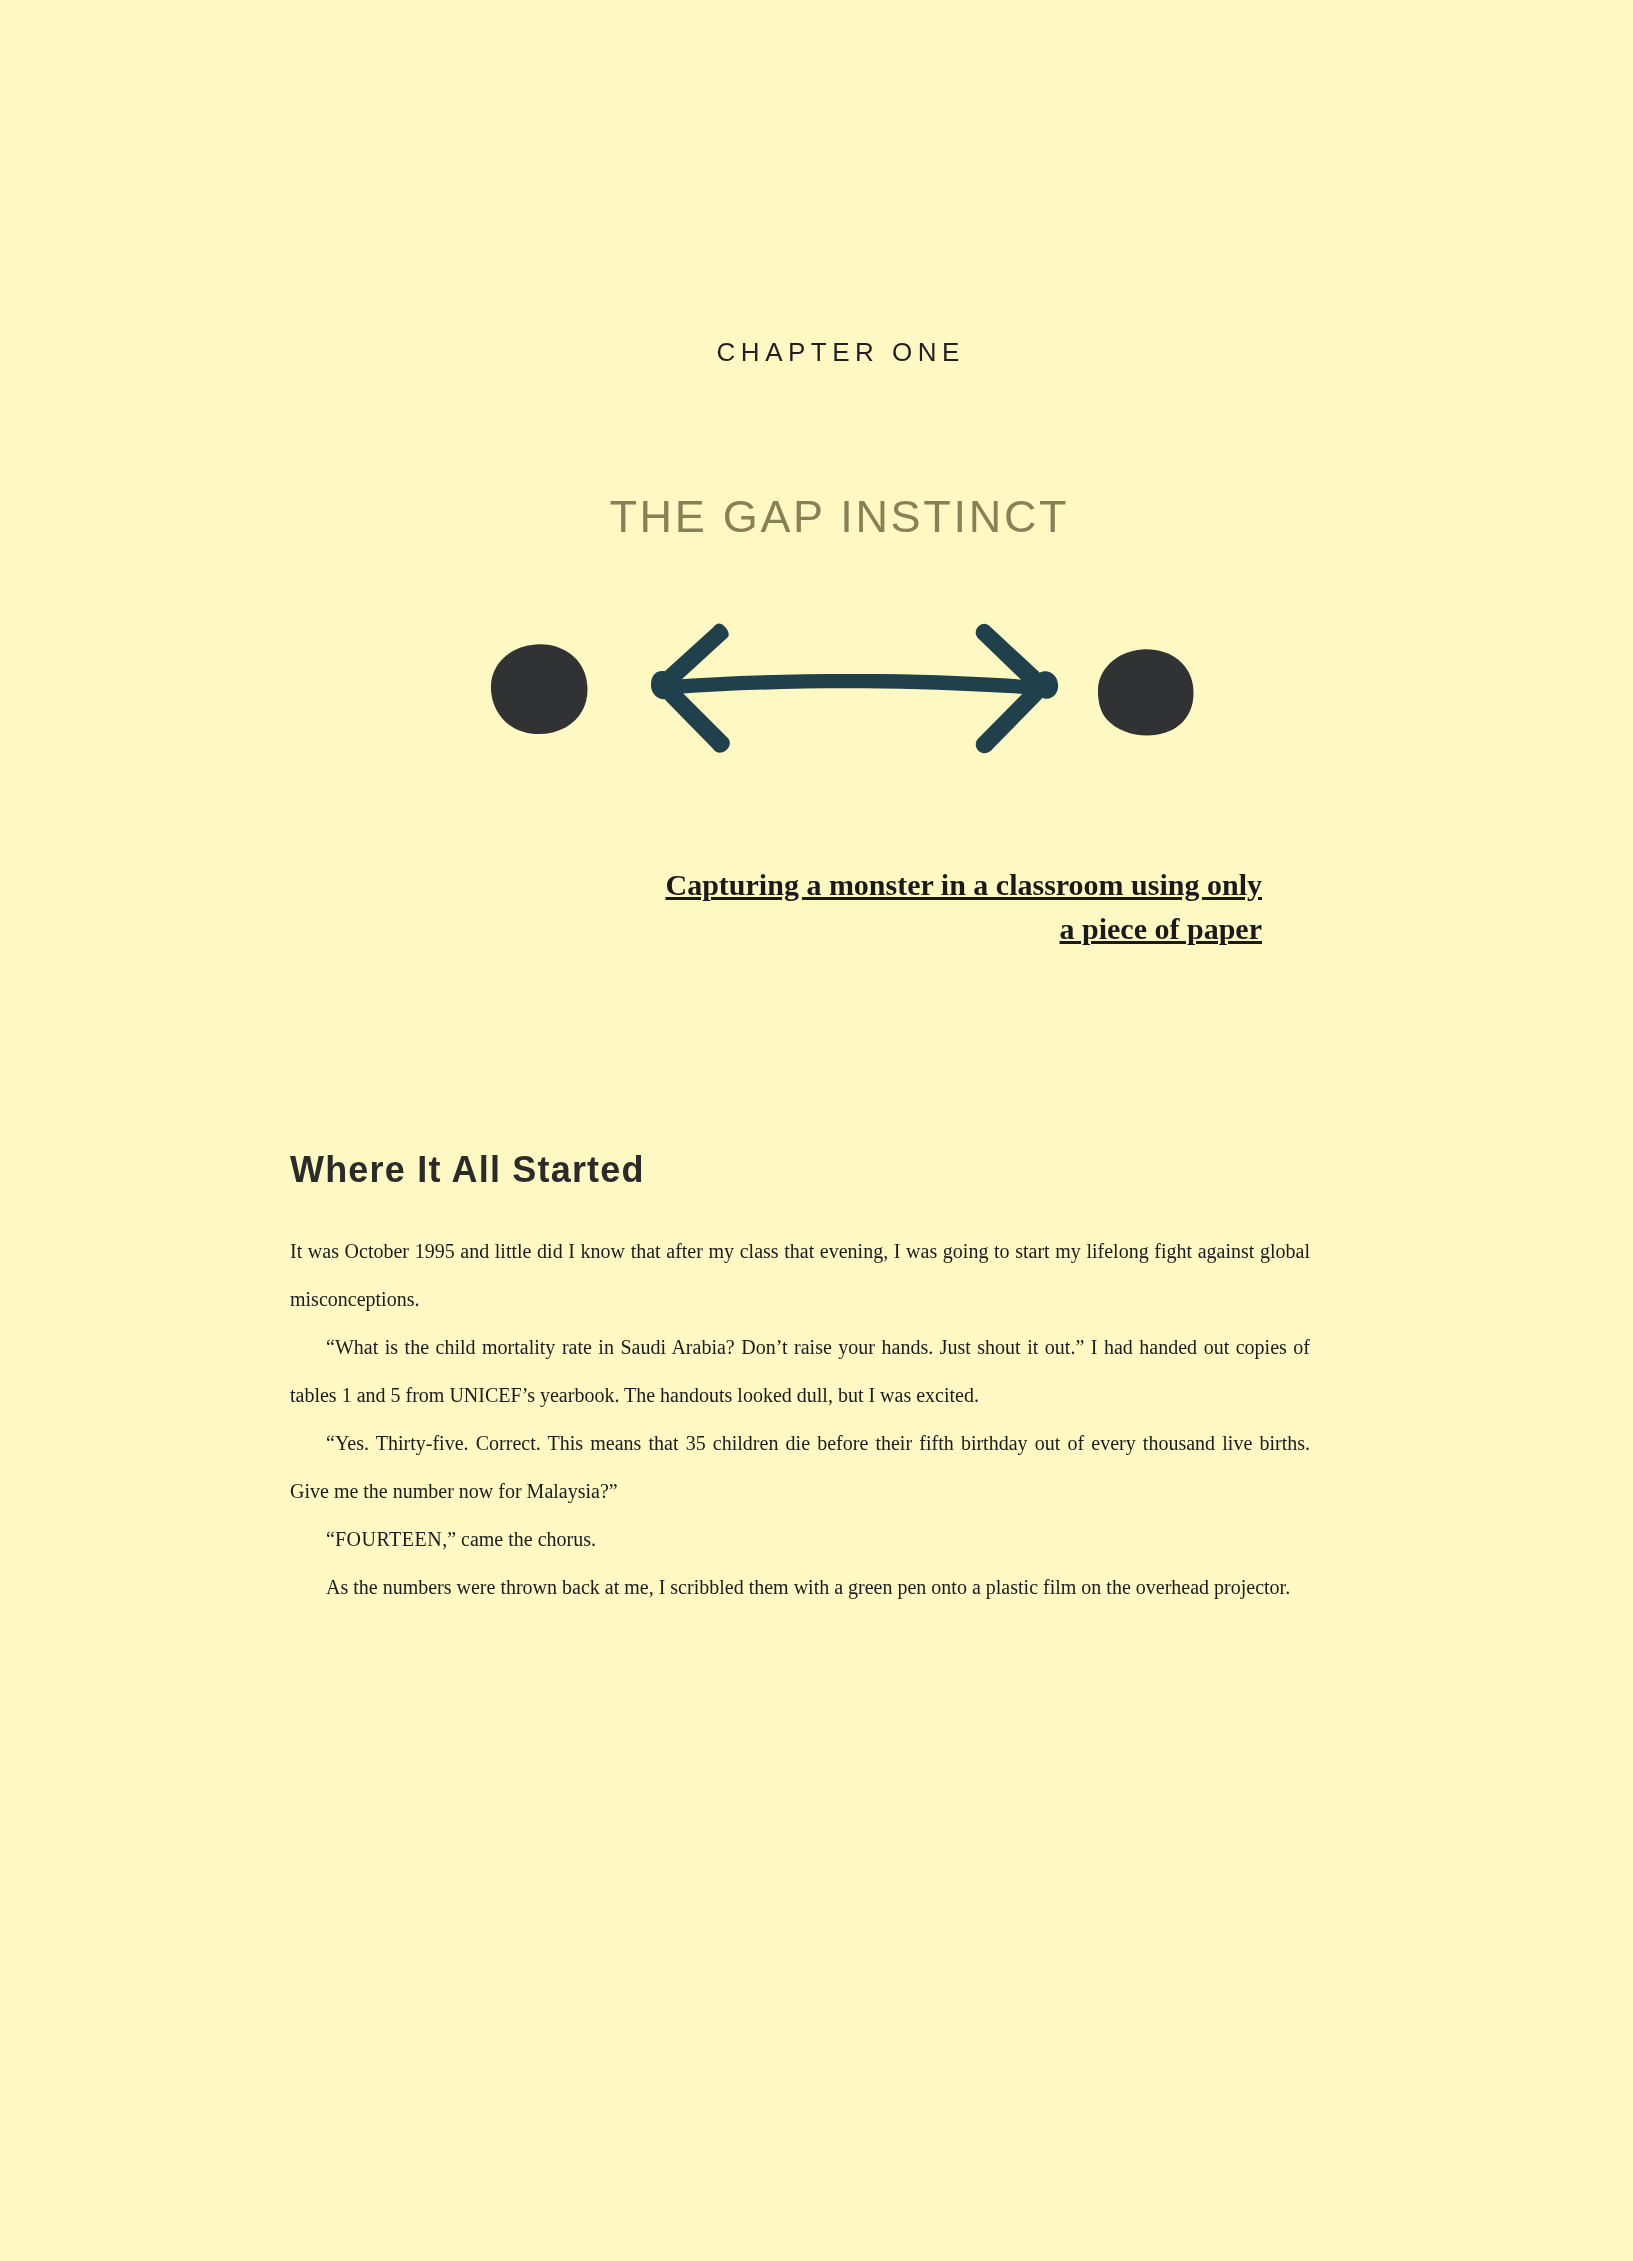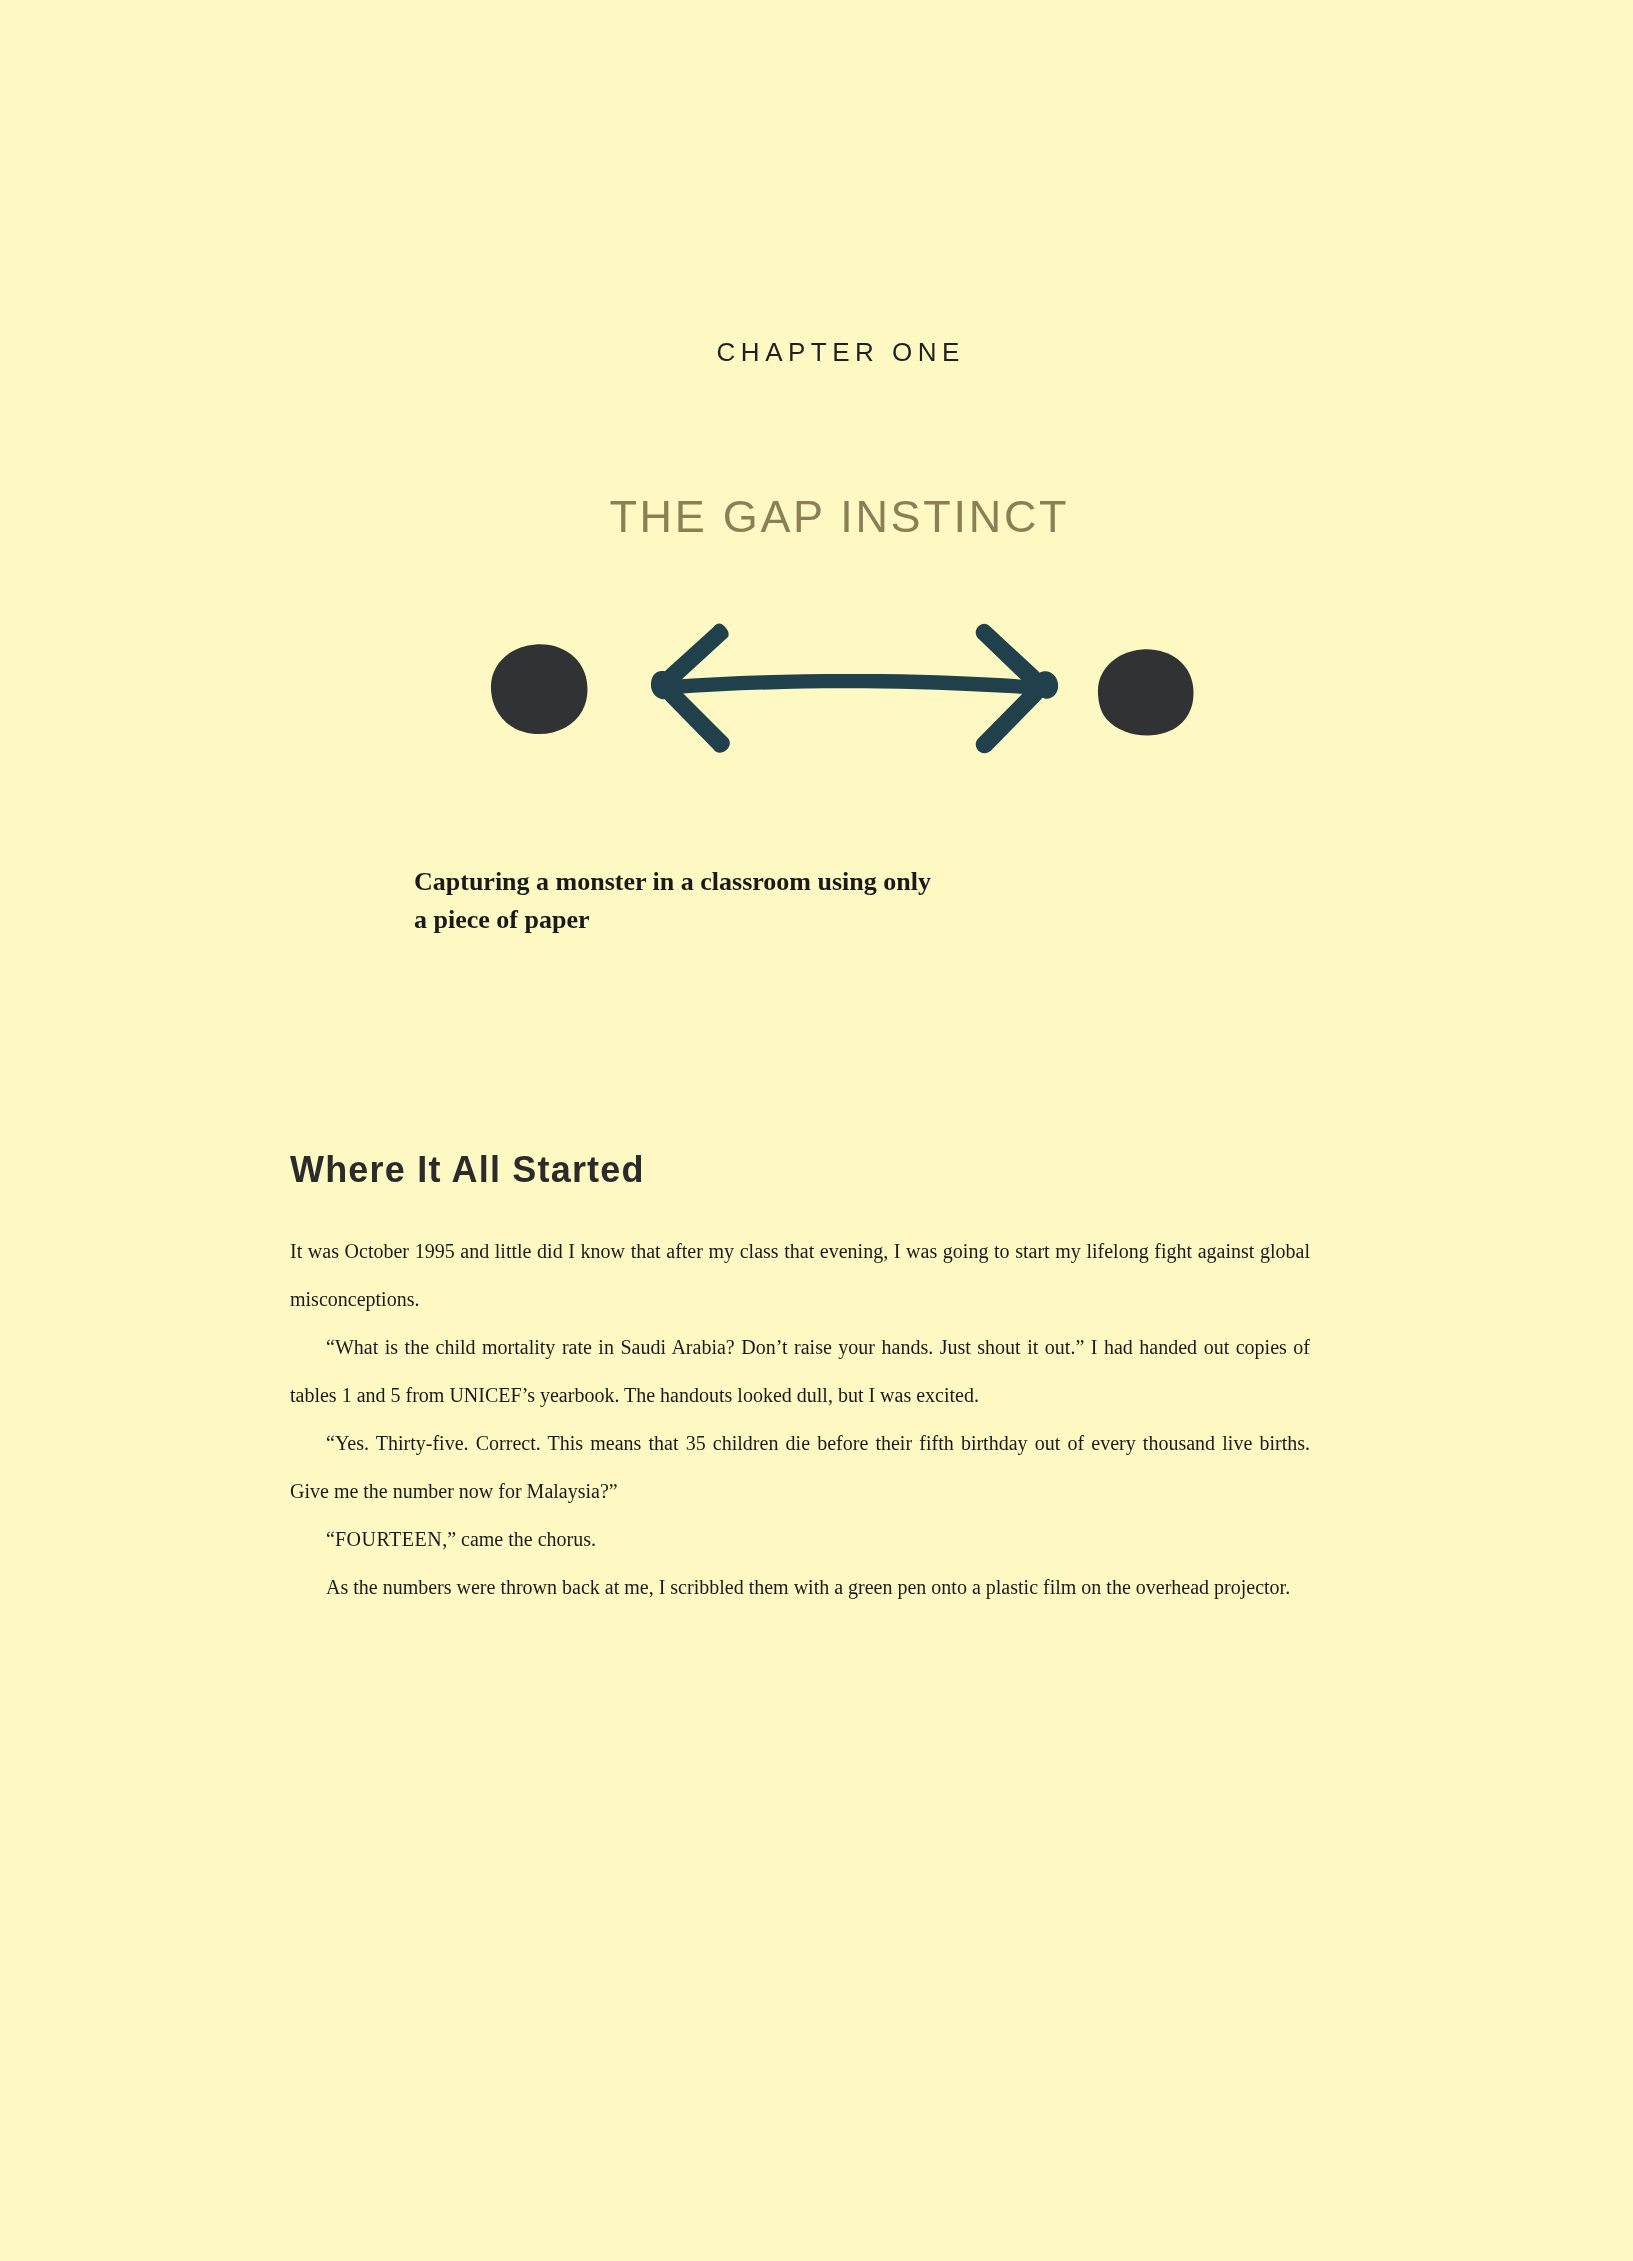--- a/index.html
+++ b/index.html
@@ -68,26 +68,27 @@
     display: block;
   }
 
   
   .chapter-subtitle {
     position: absolute;
     top: 863px;
     left: 50%;
     transform: translateX(-50%);
     width: 848px;
-    text-align: left;
+    text-align: right;
     font-family: "Liberation Serif", "DejaVu Serif", serif;
     font-weight: bold;
-    font-size: 26px;
+    font-size: 30px;
     line-height: 1.46;
     color: #1a1a1a;
+    text-decoration: underline;
   }
   .chapter-subtitle .sub-line {
     display: block;
   }
 
   
   .section-heading {
     position: absolute;
     top: 1119px;
     left: 290px;

